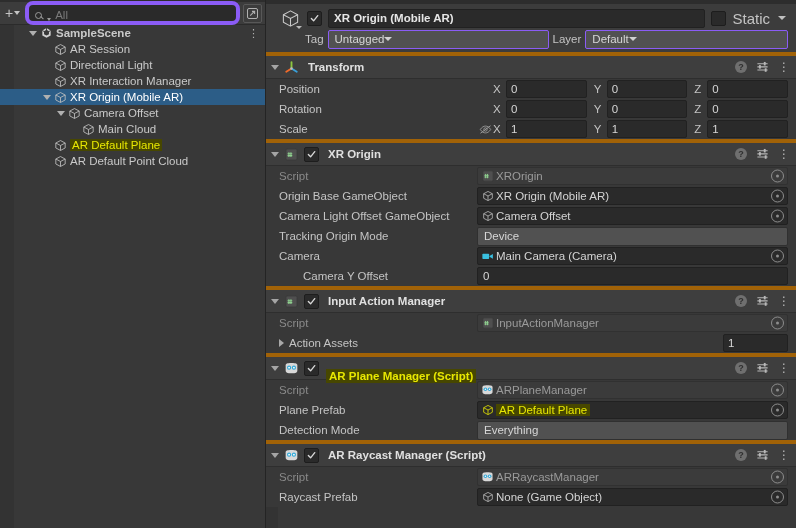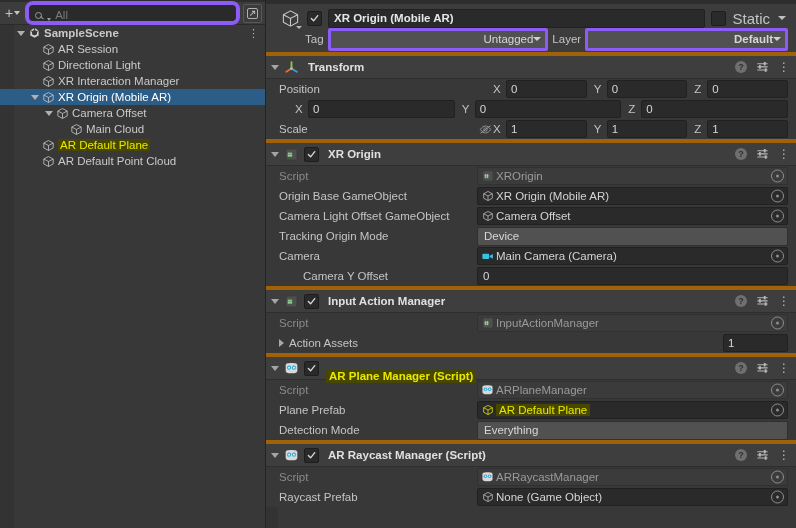--- a/index.html
+++ b/index.html
@@ -25,21 +25,21 @@
   .search-box .mag:before{content:"";position:absolute;left:0;top:0;width:5px;height:5px;border:1.3px solid #9a9a9a;border-radius:50%;}
   .search-box .mag:after{content:"";position:absolute;left:4.5px;top:5px;width:3.5px;height:1.3px;background:#9a9a9a;transform:rotate(45deg);}
   .search-box .mag-caret{width:0;height:0;border-left:2.5px solid transparent;border-right:2.5px solid transparent;border-top:3px solid #9a9a9a;margin-left:-1px;}
   .search-placeholder{color:#7a7a7a;font-size:11.5px;}
   .popout-btn{width:17px;height:17px;border:1px solid #585858;border-radius:2px;display:flex;align-items:center;justify-content:center;flex:none;background:#3c3c3c;}
   .popout-btn svg{display:block;}
 
   .h-body{flex:1;position:relative;background:#383838;overflow:hidden;}
   .h-leftrail{position:absolute;left:0;top:0;bottom:0;width:14px;background:#333333;}
   .h-rows{position:relative;}
-  .hrow{height:16px;display:flex;align-items:center;position:relative;padding-left:0;}
+  .hrow{height:16px;display:flex;align-items:center;position:relative;padding-left:12px;}
   .hrow.selected{background:#2c5d87;}
   .hrow .foldout{width:13px;height:16px;display:flex;align-items:center;justify-content:center;flex:none;}
   .foldout .tri-dn{width:0;height:0;border-left:4px solid transparent;border-right:4px solid transparent;border-top:5px solid #b0b0b0;}
   .hrow .go-icon{width:14px;height:14px;flex:none;margin-right:3px;display:flex;align-items:center;justify-content:center;}
   .hrow .label{color:#c9c9c9;font-size:11.5px;white-space:nowrap;}
   .hrow.selected .label{color:#ffffff;}
   .hrow .label.hl{background:#474700;color:#e8e800;padding:0 2px;}
   .hrow .kebab{position:absolute;right:6px;top:2px;color:#b0b0b0;font-size:11px;letter-spacing:0;line-height:12px;}
   .scene-icon svg{display:block;}
 
@@ -55,24 +55,24 @@
   .go-bigicon .mini-caret{position:absolute;right:-1px;bottom:0px;width:0;height:0;border-left:3px solid transparent;border-right:3px solid transparent;border-top:3.5px solid #b9b9b9;}
   .chk{width:13px;height:13px;background:#2a2a2a;border:1px solid #1d1d1d;border-radius:2px;flex:none;display:flex;align-items:center;justify-content:center;}
   .chk svg{display:block;}
   .name-field{flex:1;height:17px;background:#2a2a2a;border:1px solid #212121;border-radius:2px;display:flex;align-items:center;padding:0 5px;color:#e6e6e6;font-weight:bold;font-size:11.5px;}
   .static-chk{width:13px;height:13px;background:#2a2a2a;border:1px solid #1d1d1d;border-radius:2px;flex:none;}
   .static-lbl{color:#c4c4c4;font-size:15px;}
   .static-caret{width:0;height:0;border-left:4px solid transparent;border-right:4px solid transparent;border-top:4.5px solid #c0c0c0;margin-left:2px;margin-right:2px;}
 
   .go-row2{display:flex;align-items:center;gap:4px;height:18px;margin-top:3px;padding-left:26px;}
   .tl-label{color:#c4c4c4;font-size:11.5px;white-space:nowrap;}
-  .dropdown{height:17px;background:#515151;border:3px solid #8b5cf6;border-radius:2px;display:flex;align-items:center;padding:0 4px 0 6px;color:#d6d6d6;font-size:11.5px;justify-content:flex-end;}
+  .dropdown{height:17px;background:#515151;border:1px solid #8b5cf6;border-radius:2px;display:flex;align-items:center;padding:0 4px 0 6px;color:#d6d6d6;font-size:11.5px;justify-content:flex-start;}
   .dropdown .dc{width:0;height:0;border-left:4px solid transparent;border-right:4px solid transparent;border-top:4.5px solid #d0d0d0;}
   .tag-dd{width:228px;}
-  .layer-dd{width:208px;font-weight:bold;}
+  .layer-dd{width:208px;}
 
   .comp{border-top:4px solid #a16207;background:#383838;}
   .comp-header{height:22px;background:#3e3e3e;display:flex;align-items:center;padding-left:6px;gap:5px;position:relative;border-bottom:1px solid #2e2e2e;}
   .comp-header .ctri{width:0;height:0;border-left:4.5px solid transparent;border-right:4.5px solid transparent;border-top:5.5px solid #a5a5a5;flex:none;}
   .comp-icon{width:15px;height:15px;flex:none;display:flex;align-items:center;justify-content:center;}
   .comp-title{color:#e0e0e0;font-size:11.5px;font-weight:bold;margin-left:4px;}
   .comp-title.hl{background:#474700;color:#e8e800;padding:1px 3px;margin-left:2px;margin-top:16px;}
   .hdr-icons{position:absolute;right:6px;top:0;height:22px;display:flex;align-items:center;gap:9px;}
   .ic-help{width:12px;height:12px;border-radius:50%;background:#6f6f6f;color:#2f2f2f;font-size:9px;font-weight:bold;display:flex;align-items:center;justify-content:center;line-height:12px;}
   .ic-kebab{color:#b8b8b8;font-size:12px;line-height:10px;letter-spacing:0;}
@@ -311,20 +311,21 @@
                 <span class="eye-off"></span>
                 <span class="axis">X</span>
                 <span class="vfield">0</span>
                 <span class="axis">Y</span>
                 <span class="vfield">0</span>
                 <span class="axis">Z</span>
                 <span class="vfield">0</span>
               </span>
             </div>
             <div class="prow">
+              <span class="plabel">Rotation</span>
               <span class="vec">
                 <span class="eye-off"></span>
                 <span class="axis">X</span>
                 <span class="vfield">0</span>
                 <span class="axis">Y</span>
                 <span class="vfield">0</span>
                 <span class="axis">Z</span>
                 <span class="vfield">0</span>
               </span>
             </div>

